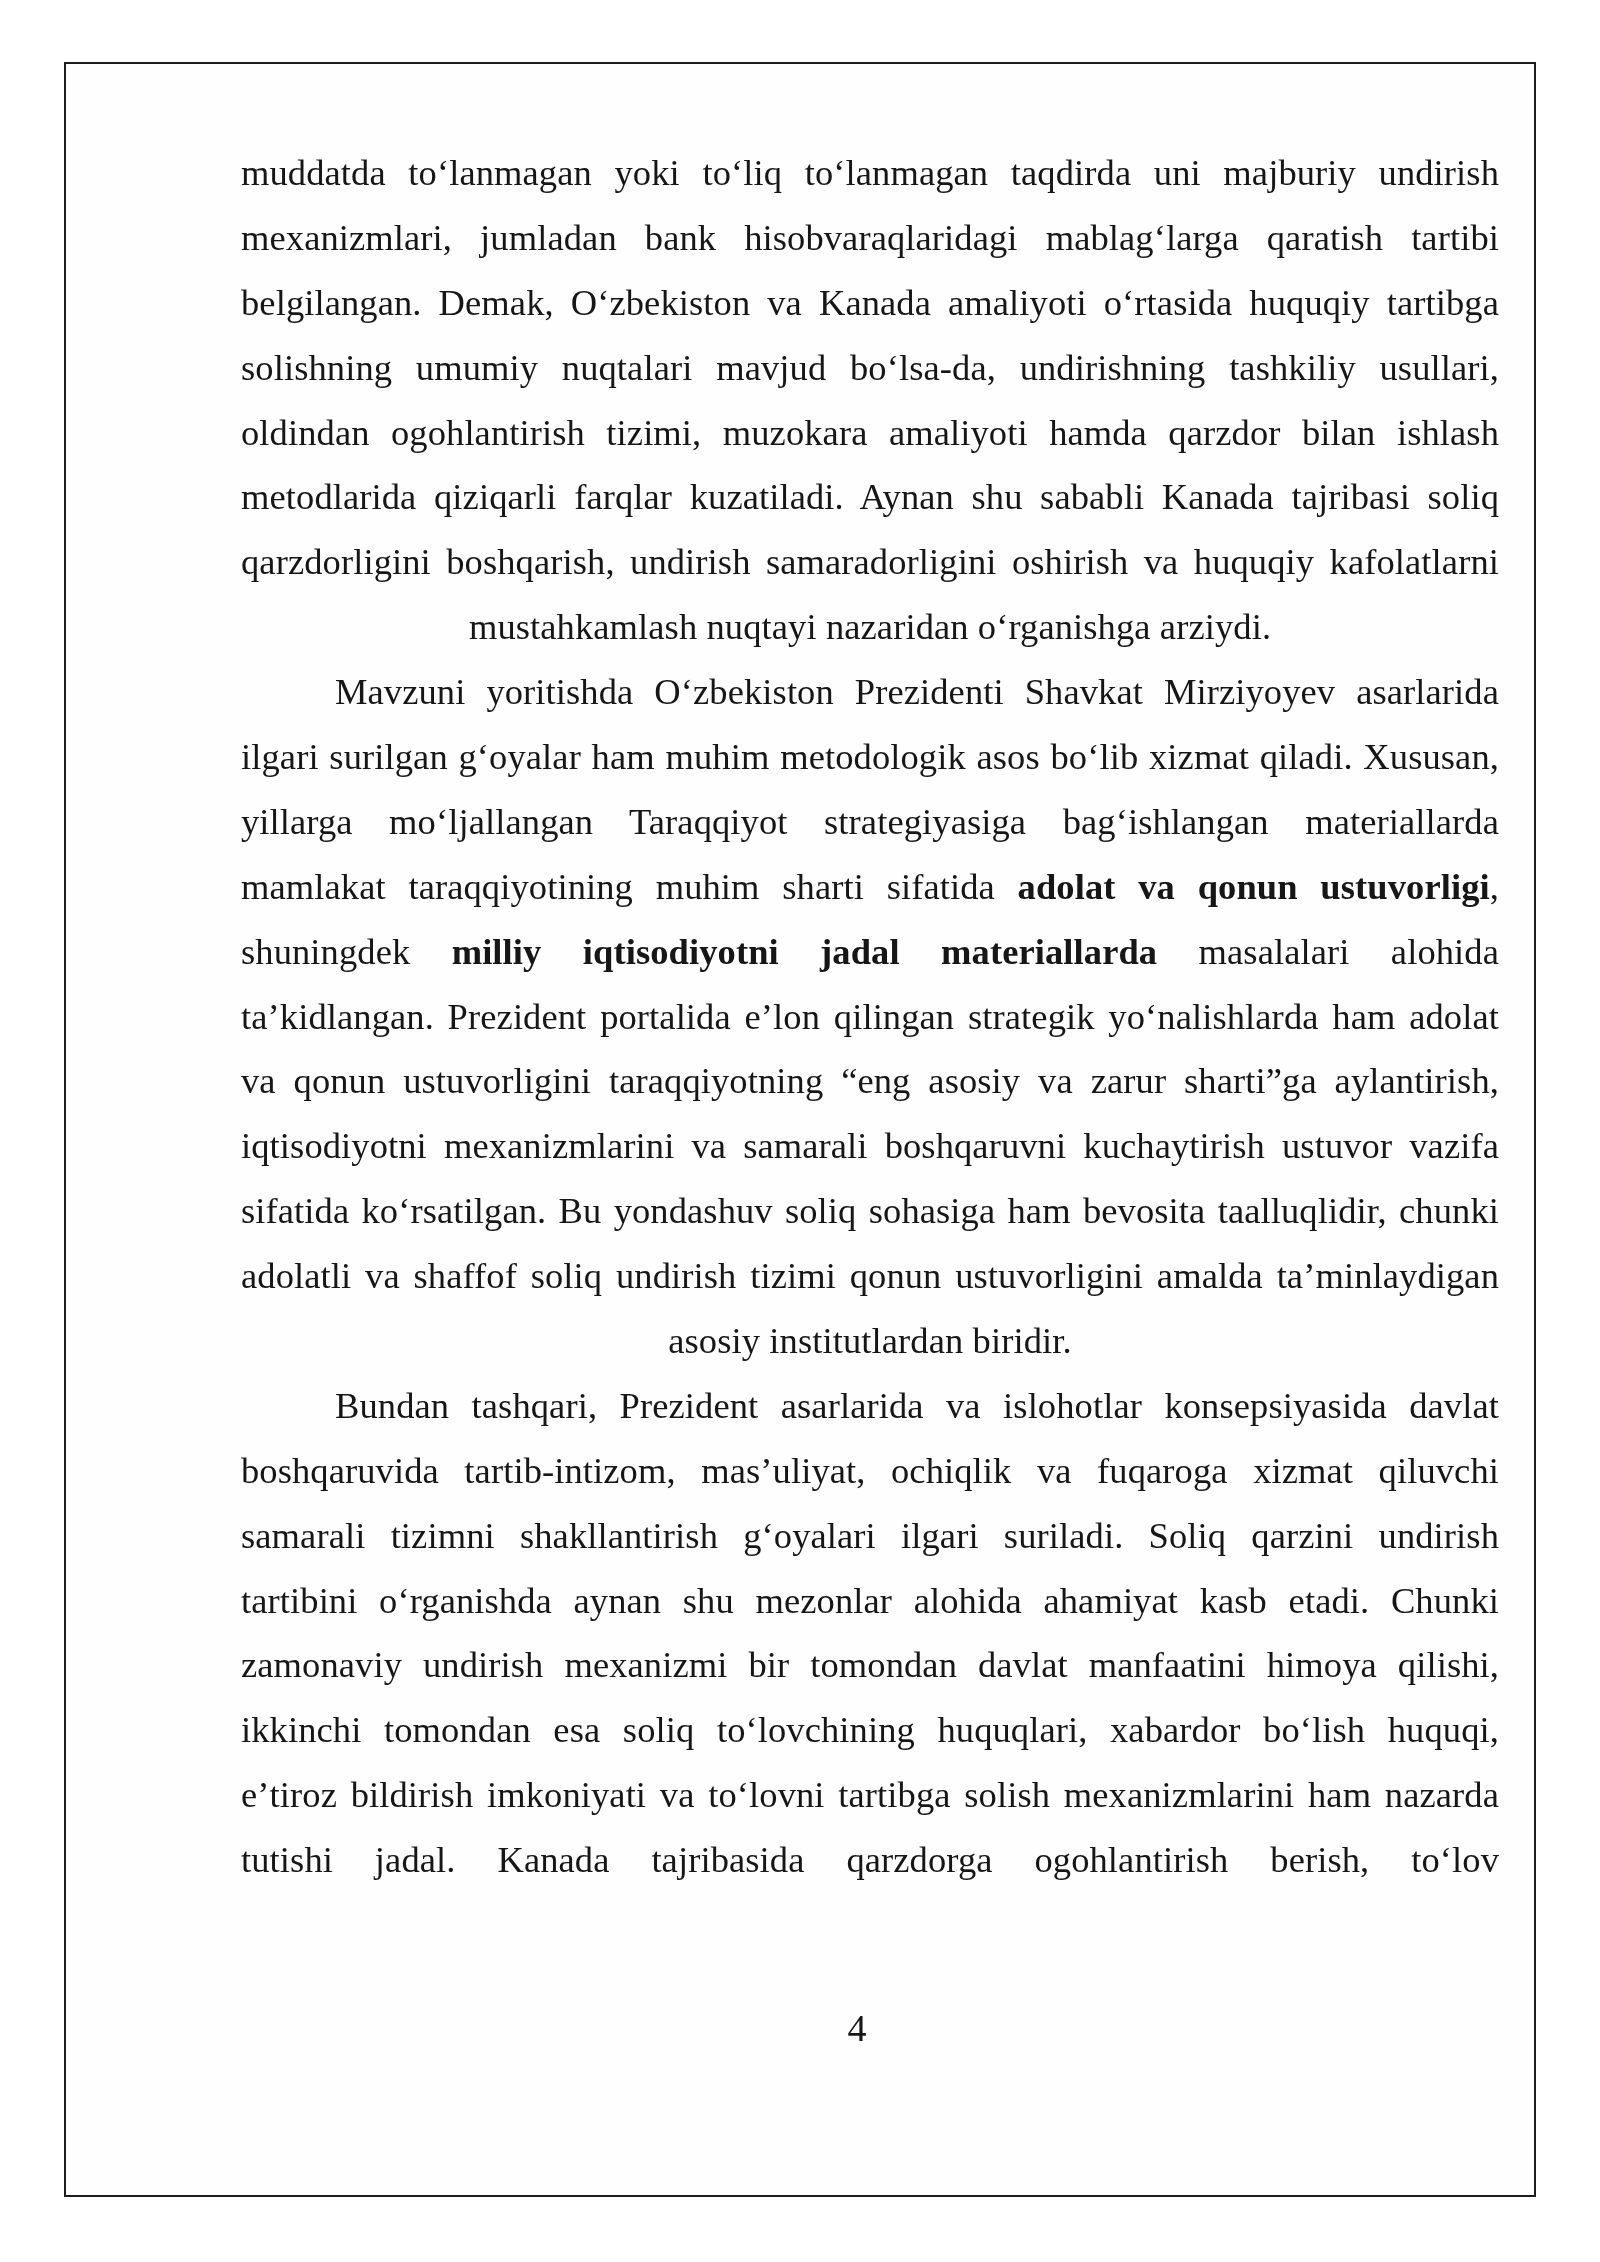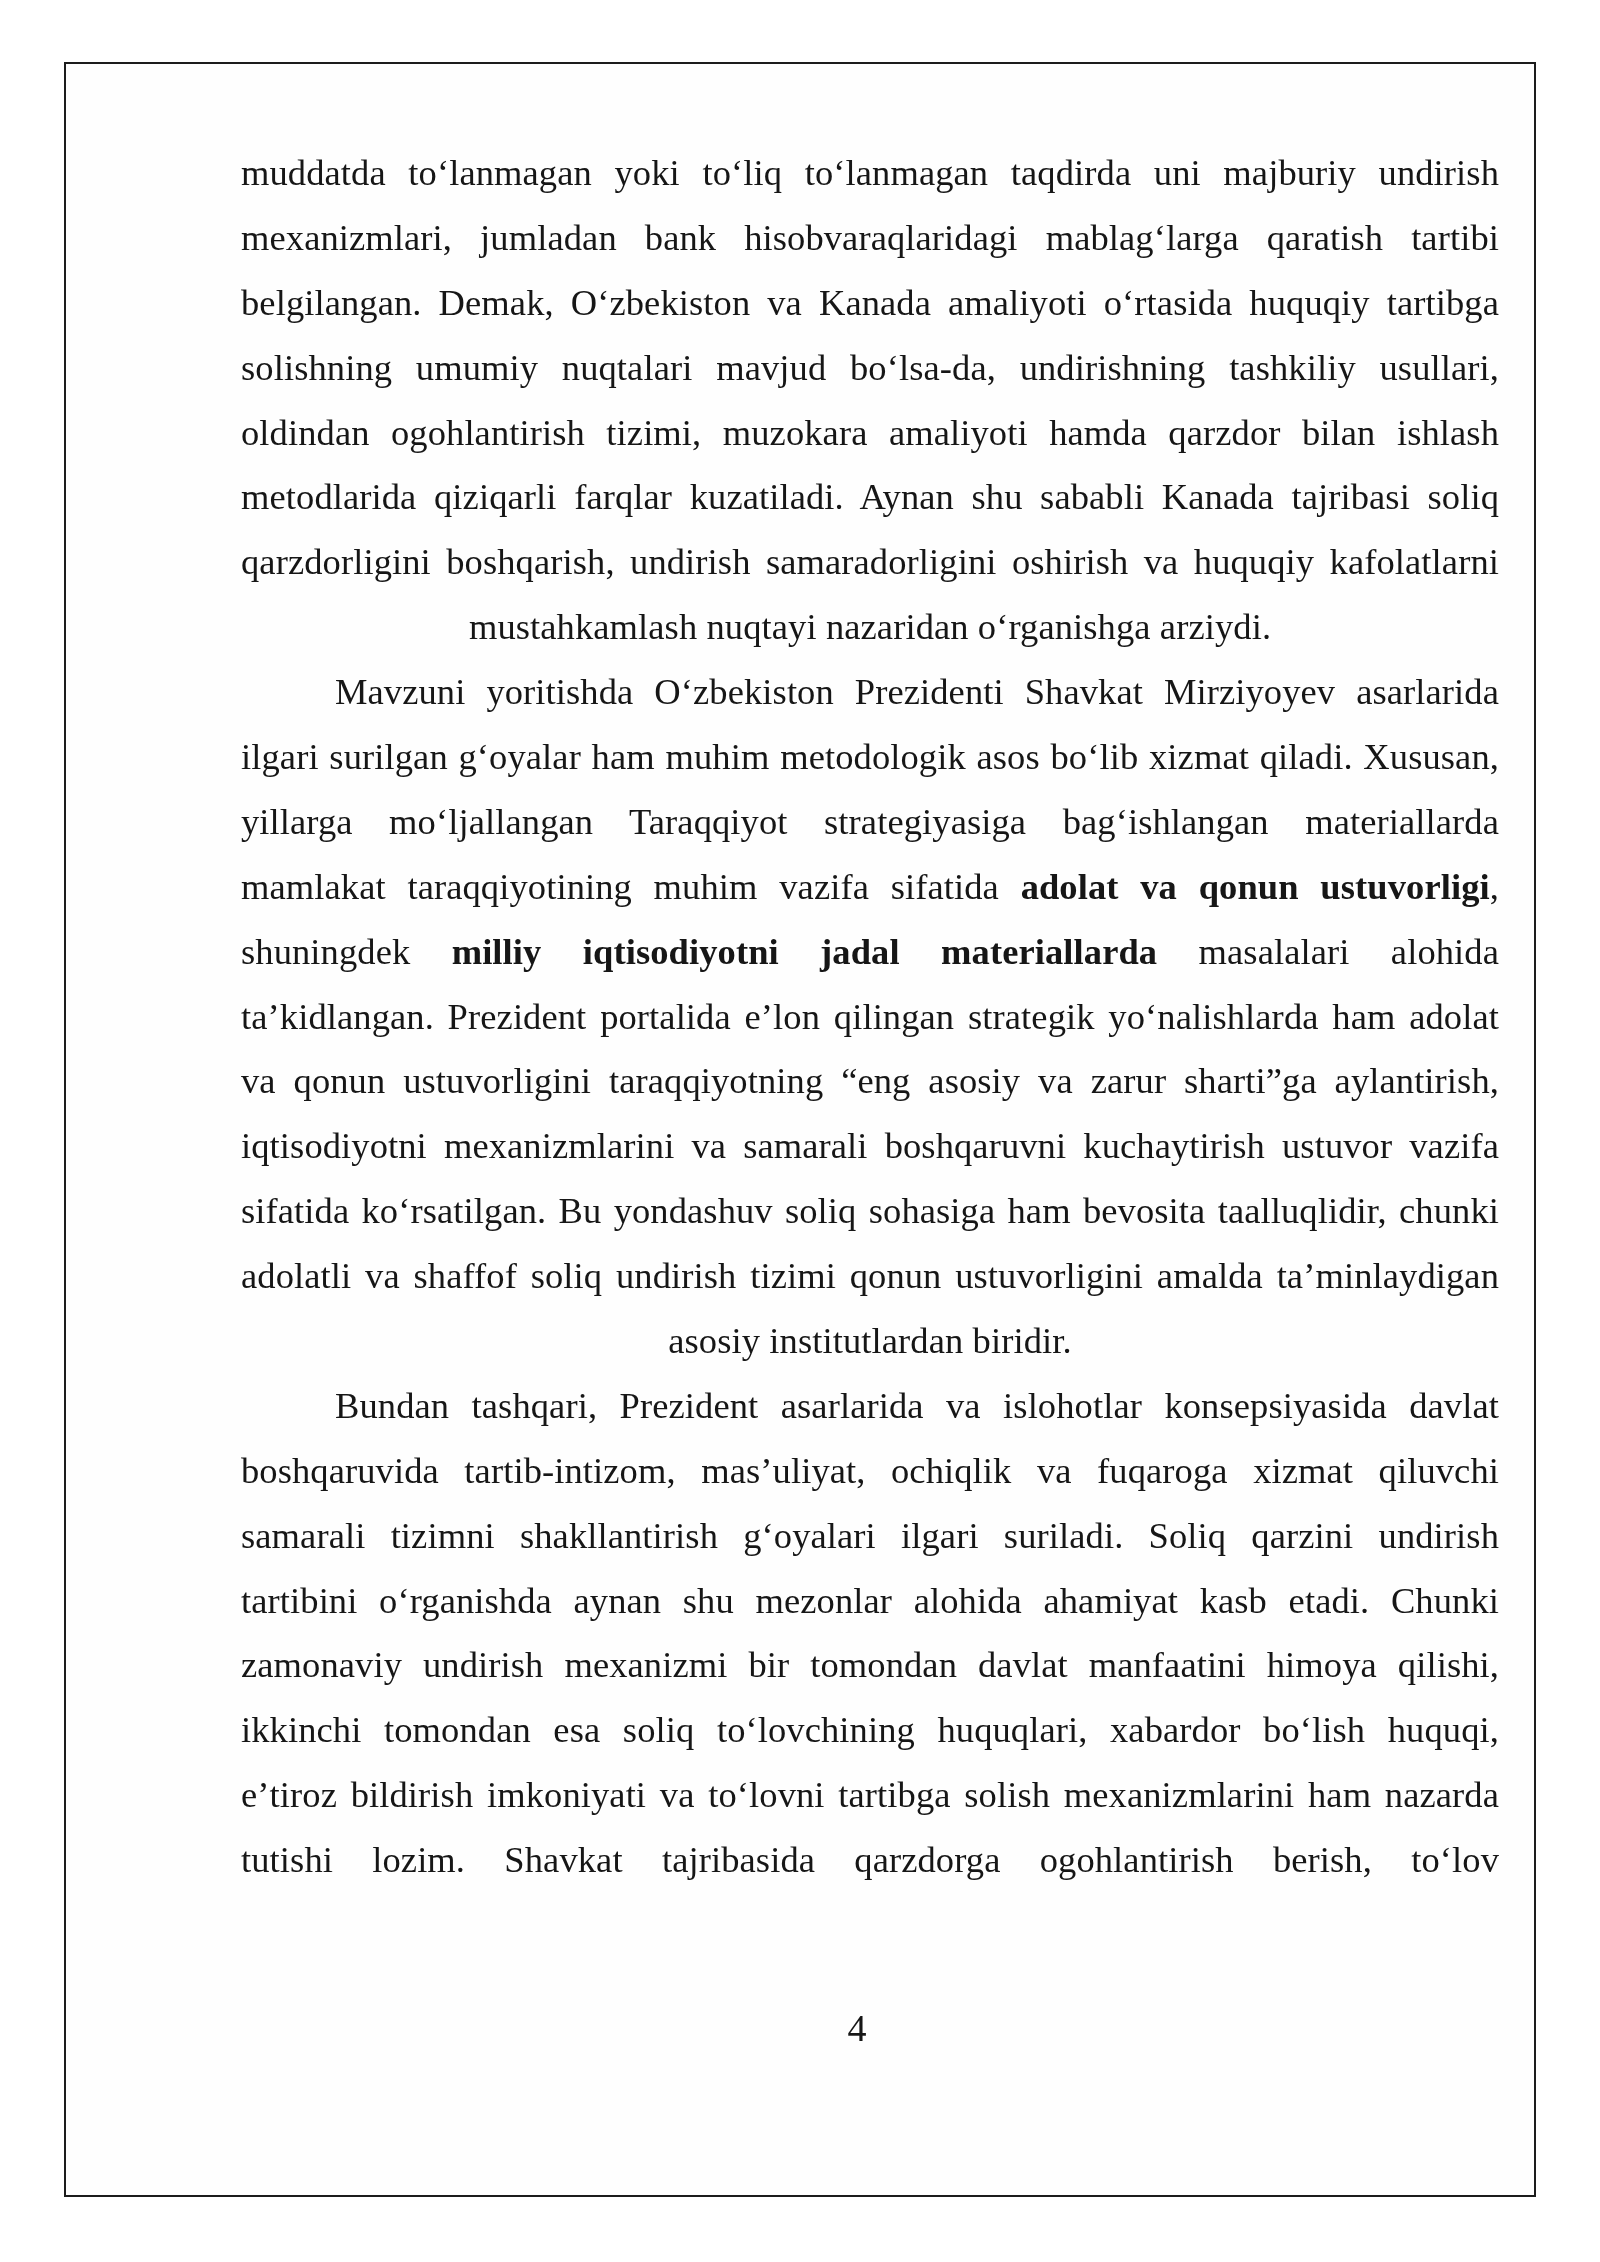--- a/index.html
+++ b/index.html
@@ -73,34 +73,34 @@
         <div class="line just"><span>solishning umumiy nuqtalari mavjud boʻlsa-da, undirishning tashkiliy usullari,</span></div>
         <div class="line just"><span>oldindan ogohlantirish tizimi, muzokara amaliyoti hamda qarzdor bilan ishlash</span></div>
         <div class="line just"><span>metodlarida qiziqarli farqlar kuzatiladi. Aynan shu sababli Kanada tajribasi soliq</span></div>
         <div class="line just"><span>qarzdorligini boshqarish, undirish samaradorligini oshirish va huquqiy kafolatlarni</span></div>
         <div class="line"><span>mustahkamlash nuqtayi nazaridan oʻrganishga arziydi.</span></div>
       </div>
       <div>
         <div class="line just indent"><span>Mavzuni yoritishda Oʻzbekiston Prezidenti Shavkat Mirziyoyev asarlarida</span></div>
         <div class="line just"><span>ilgari surilgan gʻoyalar ham muhim metodologik asos boʻlib xizmat qiladi. Xususan,</span></div>
         <div class="line just"><span>yillarga moʻljallangan Taraqqiyot strategiyasiga bagʻishlangan materiallarda</span></div>
-        <div class="line just"><span>mamlakat taraqqiyotining muhim vazifa sifatida </span><span class="b">adolat va qonun ustuvorligi</span><span>,</span></div>
+        <div class="line just"><span>mamlakat taraqqiyotining muhim sharti sifatida </span><span class="b">adolat va qonun ustuvorligi</span><span>,</span></div>
         <div class="line just"><span>shuningdek </span><span class="b">milliy iqtisodiyotni jadal materiallarda</span><span> masalalari alohida</span></div>
         <div class="line just"><span>taʼkidlangan. Prezident portalida eʼlon qilingan strategik yoʻnalishlarda ham adolat</span></div>
         <div class="line just"><span>va qonun ustuvorligini taraqqiyotning “eng asosiy va zarur sharti”ga aylantirish,</span></div>
         <div class="line just"><span>iqtisodiyotni mexanizmlarini va samarali boshqaruvni kuchaytirish ustuvor vazifa</span></div>
         <div class="line just"><span>sifatida koʻrsatilgan. Bu yondashuv soliq sohasiga ham bevosita taalluqlidir, chunki</span></div>
         <div class="line just"><span>adolatli va shaffof soliq undirish tizimi qonun ustuvorligini amalda taʼminlaydigan</span></div>
         <div class="line"><span>asosiy institutlardan biridir.</span></div>
       </div>
       <div>
         <div class="line just indent"><span>Bundan tashqari, Prezident asarlarida va islohotlar konsepsiyasida davlat</span></div>
         <div class="line just"><span>boshqaruvida tartib-intizom, masʼuliyat, ochiqlik va fuqaroga xizmat qiluvchi</span></div>
         <div class="line just"><span>samarali tizimni shakllantirish gʻoyalari ilgari suriladi. Soliq qarzini undirish</span></div>
         <div class="line just"><span>tartibini oʻrganishda aynan shu mezonlar alohida ahamiyat kasb etadi. Chunki</span></div>
         <div class="line just"><span>zamonaviy undirish mexanizmi bir tomondan davlat manfaatini himoya qilishi,</span></div>
         <div class="line just"><span>ikkinchi tomondan esa soliq toʻlovchining huquqlari, xabardor boʻlish huquqi,</span></div>
         <div class="line just"><span>eʼtiroz bildirish imkoniyati va toʻlovni tartibga solish mexanizmlarini ham nazarda</span></div>
-        <div class="line just"><span>tutishi lozim. Shavkat tajribasida qarzdorga ogohlantirish berish, toʻlov</span></div>
+        <div class="line just"><span>tutishi jadal. Kanada tajribasida qarzdorga ogohlantirish berish, toʻlov</span></div>
       </div>
     </div>
   <div class="page-number">4</div>
 </div>
 
 </body></html>

